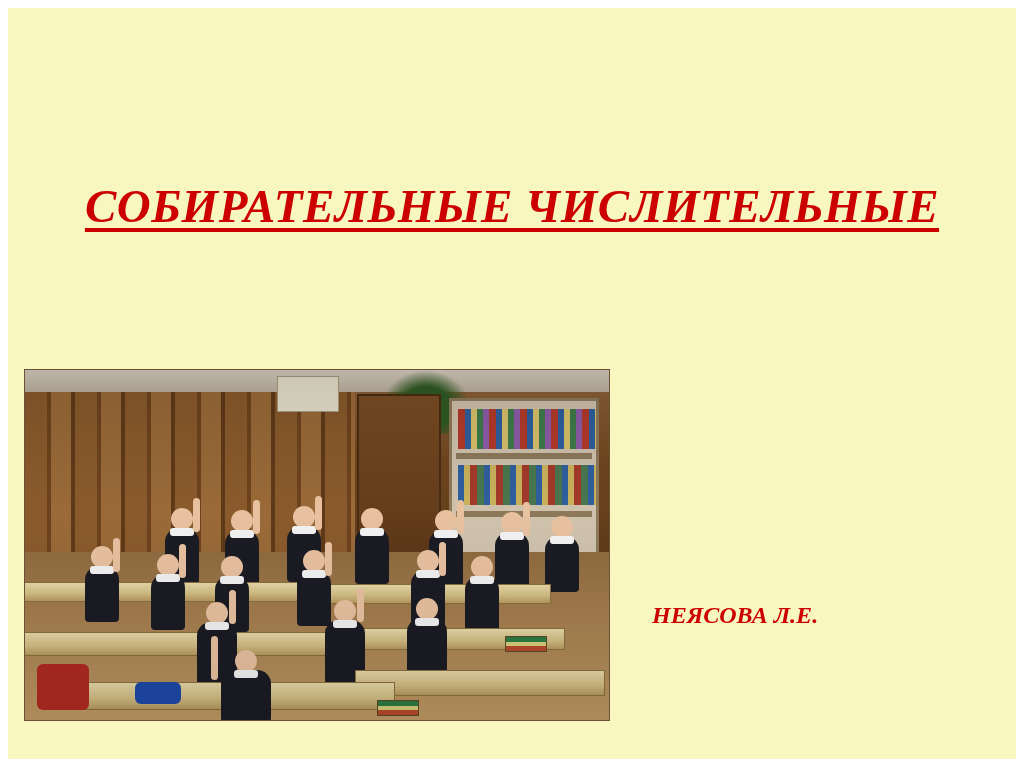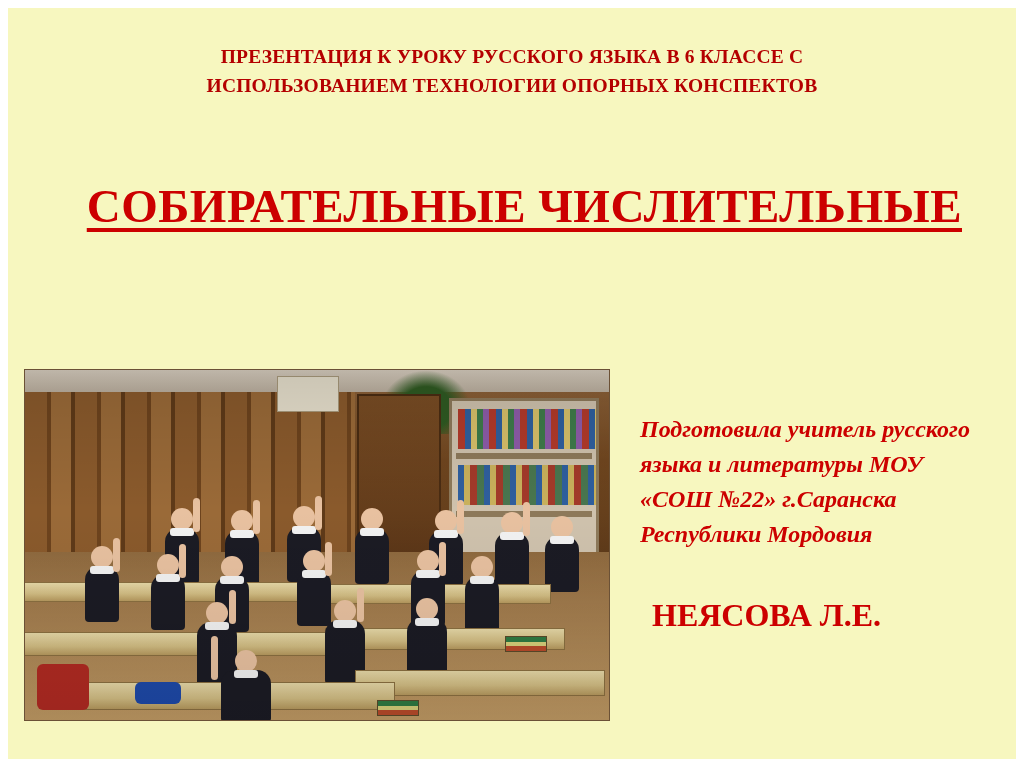--- a/index.html
+++ b/index.html
@@ -33,22 +33,23 @@
     font-size: 19.5px;
     line-height: 29px;
     letter-spacing: 0.2px;
     text-transform: uppercase;
   }
   .main-title {
     position: absolute;
     left: 62px;
     top: 178px;
     width: 900px;
-    text-align: right;
+    text-align: center;
     color: #cc0000;
+    font-style: italic;
     font-weight: bold;
     font-size: 47px;
     line-height: 56px;
     text-decoration: underline;
     text-underline-offset: 6px;
     letter-spacing: 0.5px;
   }
 
   
   .photo {
@@ -215,40 +216,40 @@
     font-size: 24px;
     line-height: 35px;
   }
   .author-name {
     position: absolute;
     left: 652px;
     top: 600px;
     width: 330px;
     color: #cc0000;
     font-weight: bold;
-    font-size: 32px;
+    font-size: 24px;
     line-height: 30px;
+    font-style: italic;
   }
   .date {
     position: absolute;
     left: 668px;
     top: 676px;
     width: 300px;
     color: #cc0000;
     font-style: italic;
     font-weight: bold;
     font-size: 17px;
   }
 </style>
 </head>
 <body>
 
 <div class="slide">
 
-  <div class="subtitle-top">ПРЕЗЕНТАЦИЯ К УРОКУ РУССКОГО ЯЗЫКА В 6 КЛАССЕ С ИСПОЛЬЗОВАНИЕМ ТЕХНОЛОГИИ ОПОРНЫХ КОНСПЕКТОВ</div>
 
   <div class="main-title">СОБИРАТЕЛЬНЫЕ ЧИСЛИТЕЛЬНЫЕ</div>
 
   <div class="photo">
     <div class="ceiling"></div>
     <div class="wall"></div>
     <div class="panels"></div>
     <div class="poster"></div>
     <div class="plant"></div>
     <div class="door"></div>
@@ -301,19 +302,18 @@
     <div class="pupil" style="left:196px; top:300px; width:50px; height:52px;"></div>
     <div class="arm" style="left:186px; top:266px; height:44px;"></div>
 
     <div class="bookstack" style="left:352px; top:330px;"></div>
     <div class="bookstack" style="left:480px; top:266px;"></div>
     <div class="bag"></div>
     <div class="toycar"></div>
     <div class="overlay-dark"></div>
   </div>
 
-  <div class="author">Подготовила учитель русского языка и литературы МОУ «СОШ №22» г.Саранска Республики Мордовия</div>
 
   <div class="author-name">НЕЯСОВА Л.Е.</div>
 
 
   <div class="slide-border"></div>
 </div>
 
 </body></html>

